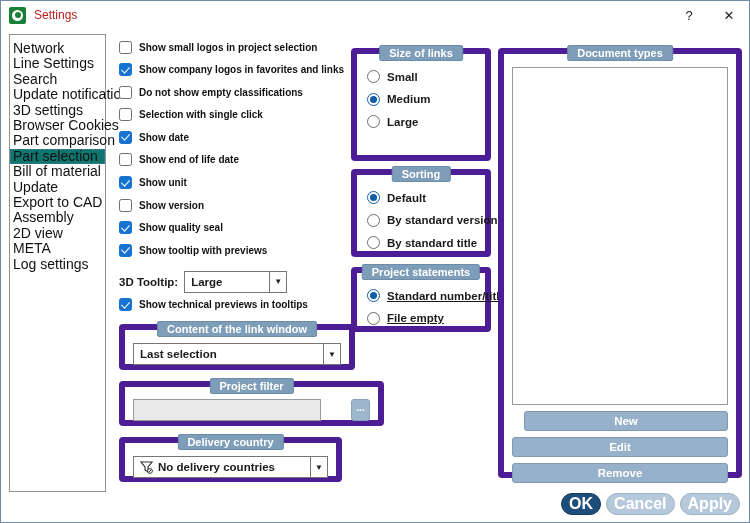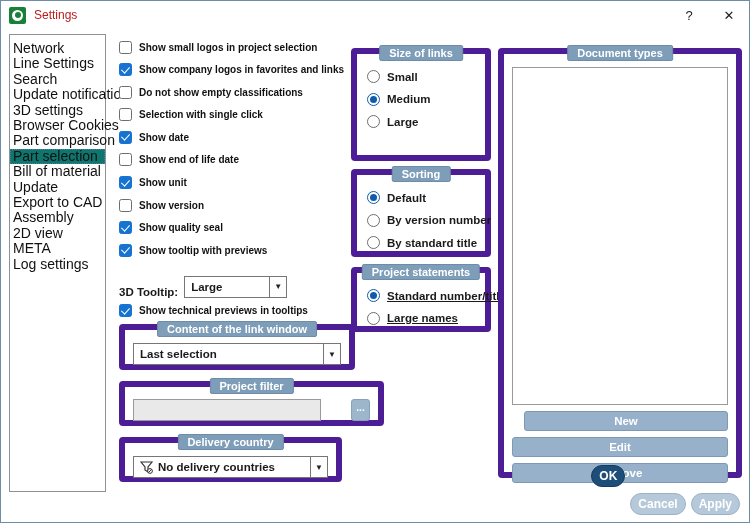--- a/index.html
+++ b/index.html
@@ -50,21 +50,21 @@
   .chk-box {
     width:13px; height:13px; border:1px solid #6e6e6e; border-radius:2.5px;
     background:#fff; margin-right:7px; flex:0 0 13px; position:relative;
   }
   .chk-row.checked .chk-box { background:#1673d1; border-color:#1673d1; }
   .chk-row.checked .chk-box::after {
     content:""; position:absolute; left:3px; top:0.5px; width:4px; height:7px;
     border:solid #fff; border-width:0 1.8px 1.8px 0; transform:rotate(42deg);
   }
   .chk-label { font-size:10px; font-weight:700; color:#111; white-space:nowrap; }
-  .tooltip-row { display:flex; align-items:flex-end; height:32px; margin:2px 0 6px 0; }
+  .tooltip-row { display:flex; align-items:center; height:32px; margin:2px 0 0 0; }
   .tooltip-label { font-size:11.5px; font-weight:600; margin-right:6px; }
   
   .combo {
     height:22px; background:#fff; border:1px solid #767676; display:flex;
     align-items:center; overflow:hidden;
   }
   .combo .combo-text {
     flex:1; padding-left:6px; font-size:11.5px; font-weight:600; white-space:nowrap;
     display:flex; align-items:center; gap:5px;
   }
@@ -126,25 +126,25 @@
     background:#96b1c9; border:1px solid #7d99b4; border-radius:3px;
     color:#fff; font-size:11.5px; font-weight:600;
     display:flex; align-items:center; justify-content:center;
   }
   .doc-btn.b-new { top:357px;margin-left:12px; }
   .doc-btn.b-edit { top:383px; }
   .doc-btn.b-remove { top:409px; }
   
   .footer-btns { position:absolute; right:9px; bottom:7px; display:flex; gap:5px; }
   .f-btn {
-    height:22px; border-radius:11px; color:#fff; font-size:12px; font-weight:600;
+    height:22px; border-radius:11px; color:#fff; font-size:16px; font-weight:600;
     display:flex; align-items:center; justify-content:center; padding:0 7px;
   }
   .f-ok { background:#1d4e79; border:1px solid #153a5c; }
-  .f-sec { background:#b6c9da; border:1px solid #9cb2c6;margin-top:28px; }
+  .f-sec { background:#b6c9da; border:1px solid #9cb2c6; }
   .deliv-icon { width:13px; height:13px; flex:0 0 13px; }
 </style>
 </head>
 <body>
 
 <div class="titlebar">
   <div class="app-icon">
     <div class="ring">
         <div class="core"></div>
       </div>
@@ -277,39 +277,39 @@
 
 <div class="group g-sort">
   <span class="group-title">Sorting</span>
   <div class="radio-list">
     <div class="radio-row selected">
       <span class="radio-dot"></span>
       <span class="radio-label">Default</span>
     </div>
     <div class="radio-row">
       <span class="radio-dot"></span>
-      <span class="radio-label">By version number</span>
+      <span class="radio-label">By standard version</span>
     </div>
     <div class="radio-row">
       <span class="radio-dot"></span>
       <span class="radio-label">By standard title</span>
     </div>
   </div>
 </div>
 
 <div class="group g-stmt">
   <span class="group-title">Project statements</span>
   <div class="radio-list">
     <div class="radio-row selected">
       <span class="radio-dot"></span>
       <span class="radio-label">Standard number/title</span>
     </div>
     <div class="radio-row">
       <span class="radio-dot"></span>
-      <span class="radio-label">Large names</span>
+      <span class="radio-label">File empty</span>
     </div>
   </div>
 </div>
 
 <div class="group g-doc">
   <span class="group-title">Document types</span>
   <div class="doc-list"></div>
   <div class="doc-btn b-new">New</div>
   <div class="doc-btn b-edit">Edit</div>
   <div class="doc-btn b-remove">Remove</div>

